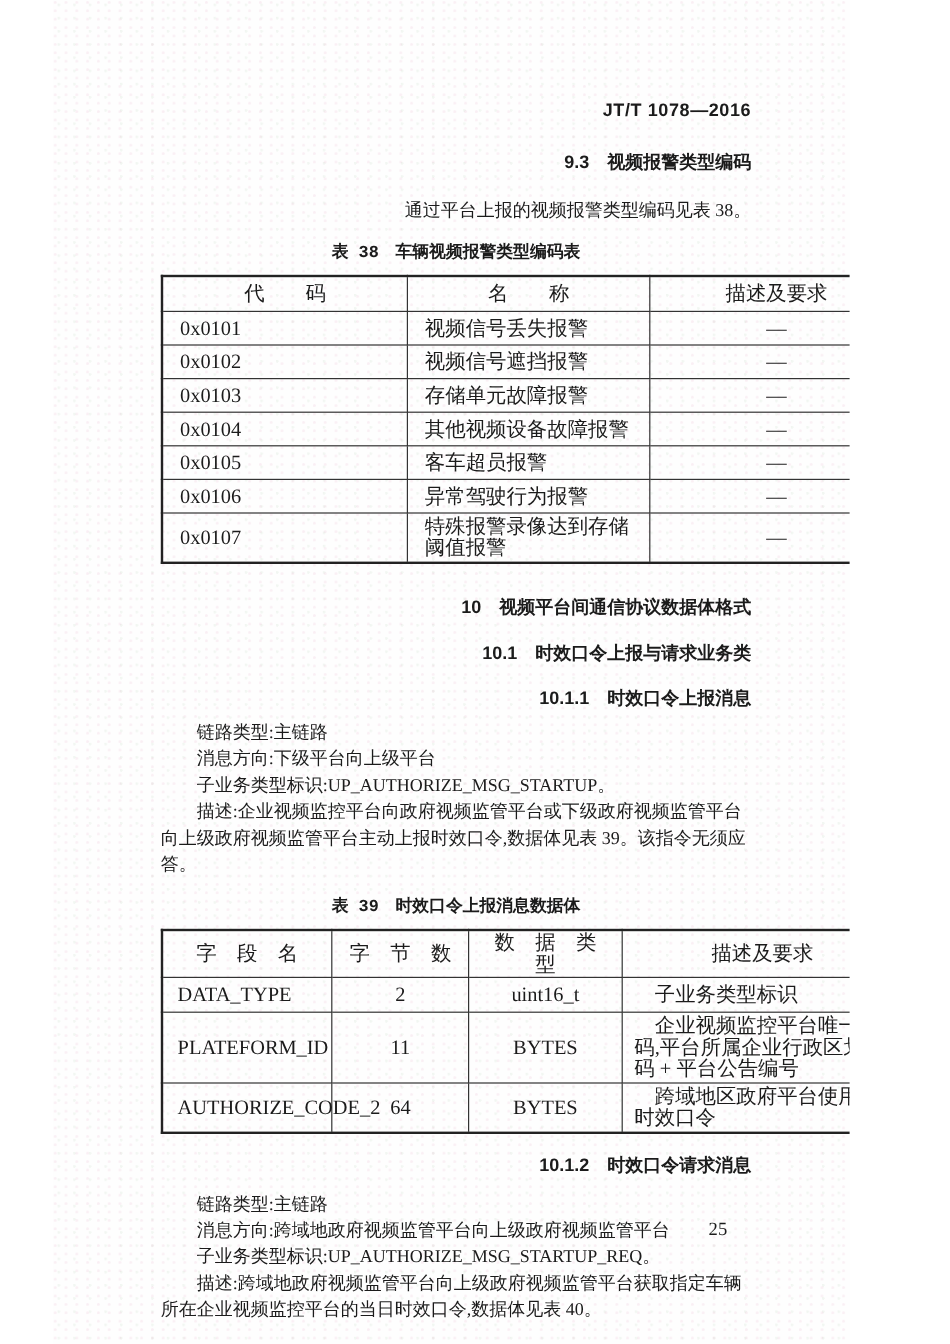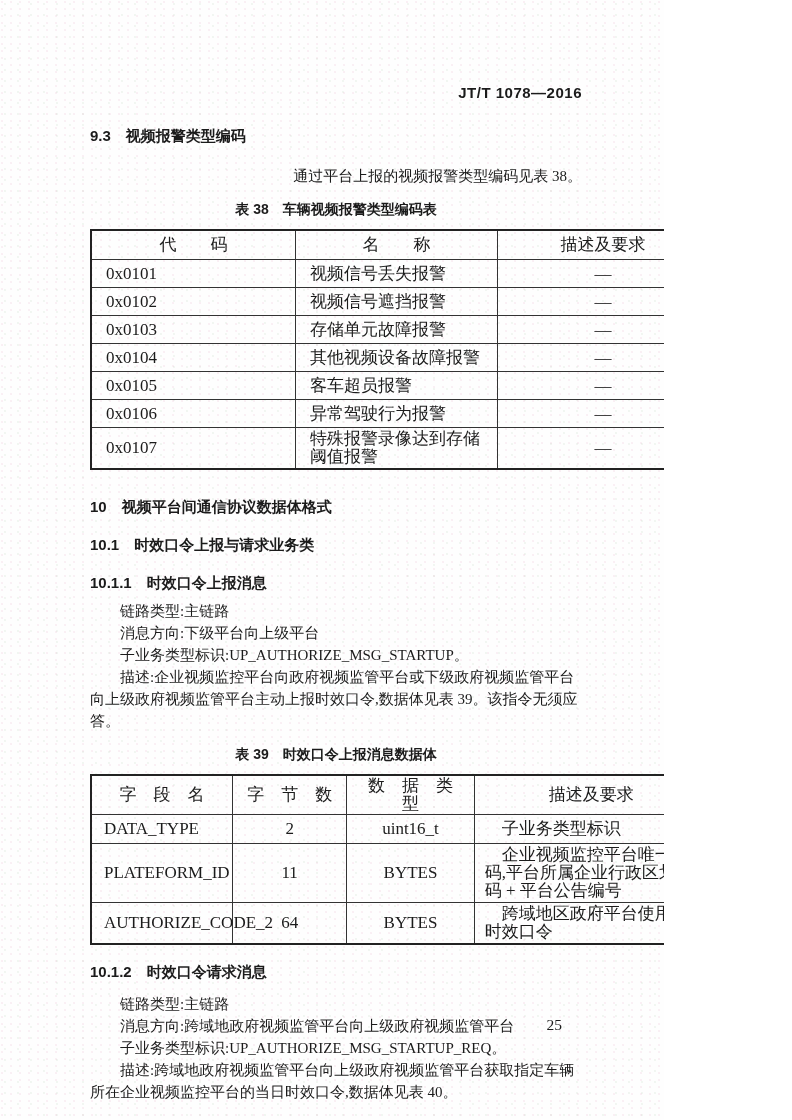--- a/index.html
+++ b/index.html
@@ -10,57 +10,59 @@
     -webkit-font-smoothing:antialiased;
   }
   .page {
     position:relative;
     width:664px; height:1120px;
     overflow:hidden;
     background:
       radial-gradient(circle at 2px 2px, rgba(214,116,160,0.10) 1px, transparent 1.3px) 0 0/9px 7px,
       radial-gradient(circle at 1px 1px, rgba(120,170,120,0.09) 1px, transparent 1.3px) 4px 3px/13px 11px,
       #fefefe;
+    margin-left: 44px;
   }
   .content { padding:0 82px 0 90px; }
 
   .running-header {
     padding-top:84px;
     text-align:right;
     font-family:"Liberation Sans", sans-serif;
     font-weight:bold;
     font-size:15px;
     letter-spacing:0.5px;
   }
 
   h2 {
     font-family:"Liberation Sans", sans-serif;
     font-size:15px;
     font-weight:bold;
     margin:0;
     line-height:18px;
+    text-align:right;
   }
   #h-9-3    { margin-top:26px; }
   #h-10     { margin-top:28px; }
   #h-10-1   { margin-top:20px; }
   #h-10-1-1 { margin-top:20px; }
   #h-10-1-2 { margin-top:18px; }
 
   p {
     font-size:15px;
     line-height:22px;
     margin:0;
     text-indent:2em;
   }
   .para-first { margin-top:20px;text-align:right; }
   .lines-start { margin-top:8px; }
   .lines-start-2 { margin-top:12px; }
 
   .table-caption {
-    font-family:Liberation Sans, sans-serif;
+    font-family:Liberation Mono, monospace;
     font-weight:bold;
     font-size:14px;
     text-align:center;
     margin-top:14px;
     margin-bottom:10px;
   }
 
   table {
     width:620px;
     border-collapse:collapse;

